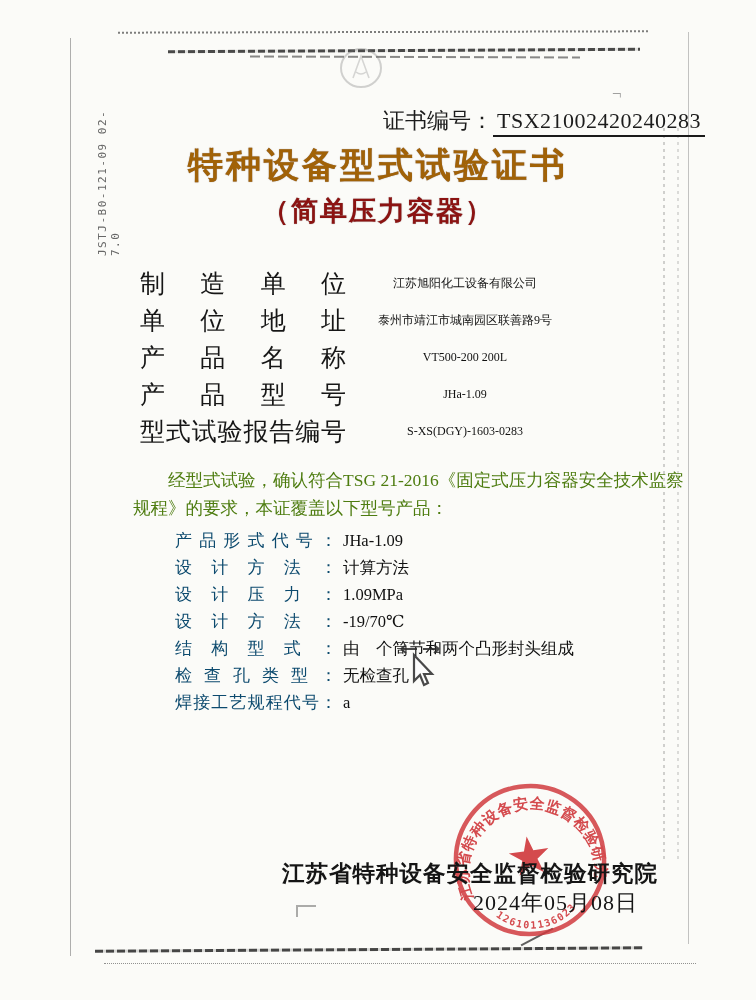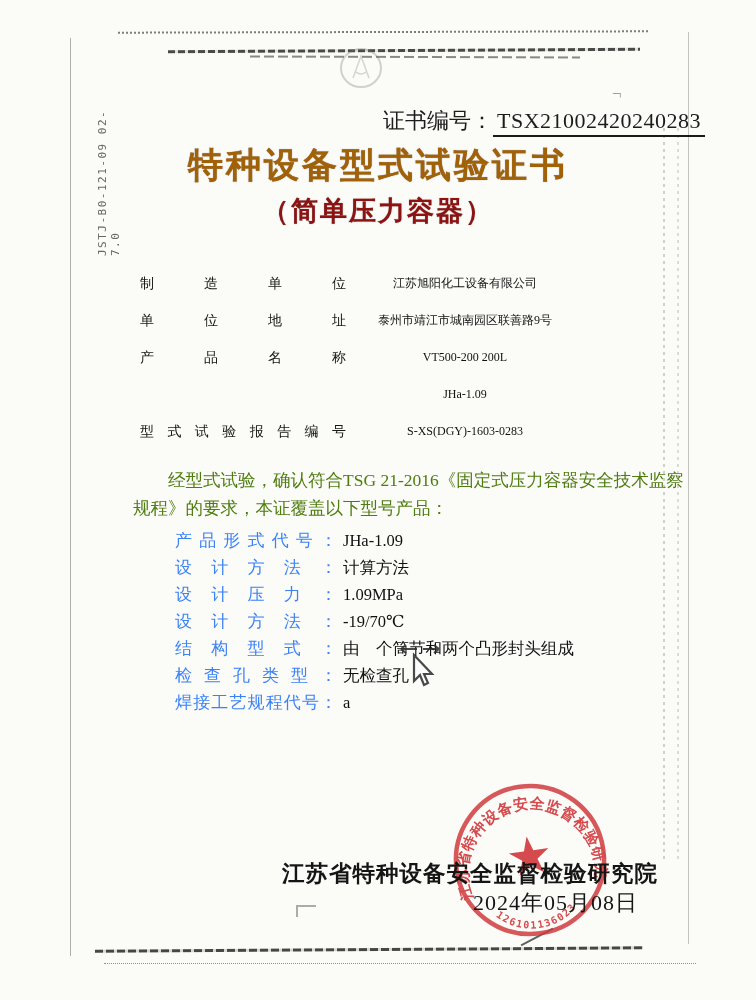--- a/index.html
+++ b/index.html
@@ -55,40 +55,40 @@
     left:90px;top:193px;width:576px;text-align:center;
     font-size:27px;font-weight:700;letter-spacing:2px;
     color:#8c1312;text-shadow:0 0 1px rgba(40,0,0,.5);
     white-space:nowrap;
   }
 
   .fields{left:140px;top:265px;width:500px;}
   .field-row{display:flex;height:37px;align-items:center;}
   .field-label{
     display:inline-block;width:206px;
-    font-size:14px;color:#161616;
+    font-size:25px;color:#161616;
     text-align:justify;text-align-last:justify;
     white-space:nowrap;
     font-family:Liberation Mono, monospace;
   }
   .field-value{
     position:absolute;left:170px;width:310px;text-align:center;
     font-size:12px;color:#111;white-space:nowrap;
   }
   .field-row{position:relative;}
 
   .statement{left:133px;top:466px;width:520px;font-size:17.5px;line-height:28px;color:#4d7c0f;}
   .statement .l1{text-indent:2em;white-space:nowrap;}
   .statement .l2{white-space:nowrap;}
 
   .details{left:175px;top:527px;}
   .detail-row{display:flex;height:27px;align-items:center;}
   .detail-label{
     display:inline-block;width:162px;margin-right:6px;
-    font-size:17px;color:#3b82f6;
+    font-size:17px;color:#0c4a6e;
     text-align:justify;text-align-last:justify;white-space:nowrap;
   }
   .detail-value{font-size:16.5px;color:#111;white-space:pre;}
 
   
   .cursor-artifact{left:398px;top:641px;width:48px;height:52px;opacity:.85;}
 
   
   .seal{left:444px;top:774px;width:172px;height:172px;transform:rotate(-8deg);opacity:.88;z-index:1;}
   .footer-institute{
@@ -137,20 +137,21 @@
   </div>
   <div class="field-row">
     <span class="field-label">单位地址</span>
     <span class="field-value">泰州市靖江市城南园区联善路9号</span>
   </div>
   <div class="field-row">
     <span class="field-label">产品名称</span>
     <span class="field-value">VT500-200 200L</span>
   </div>
   <div class="field-row">
+    <span class="field-label">产品型号</span>
     <span class="field-value">JHa-1.09</span>
   </div>
   <div class="field-row">
     <span class="field-label">型式试验报告编号</span>
     <span class="field-value">S-XS(DGY)-1603-0283</span>
   </div>
 </div>
 
 <div class="abs statement">
   <div class="l1">经型式试验，确认符合TSG 21-2016《固定式压力容器安全技术监察</div>

